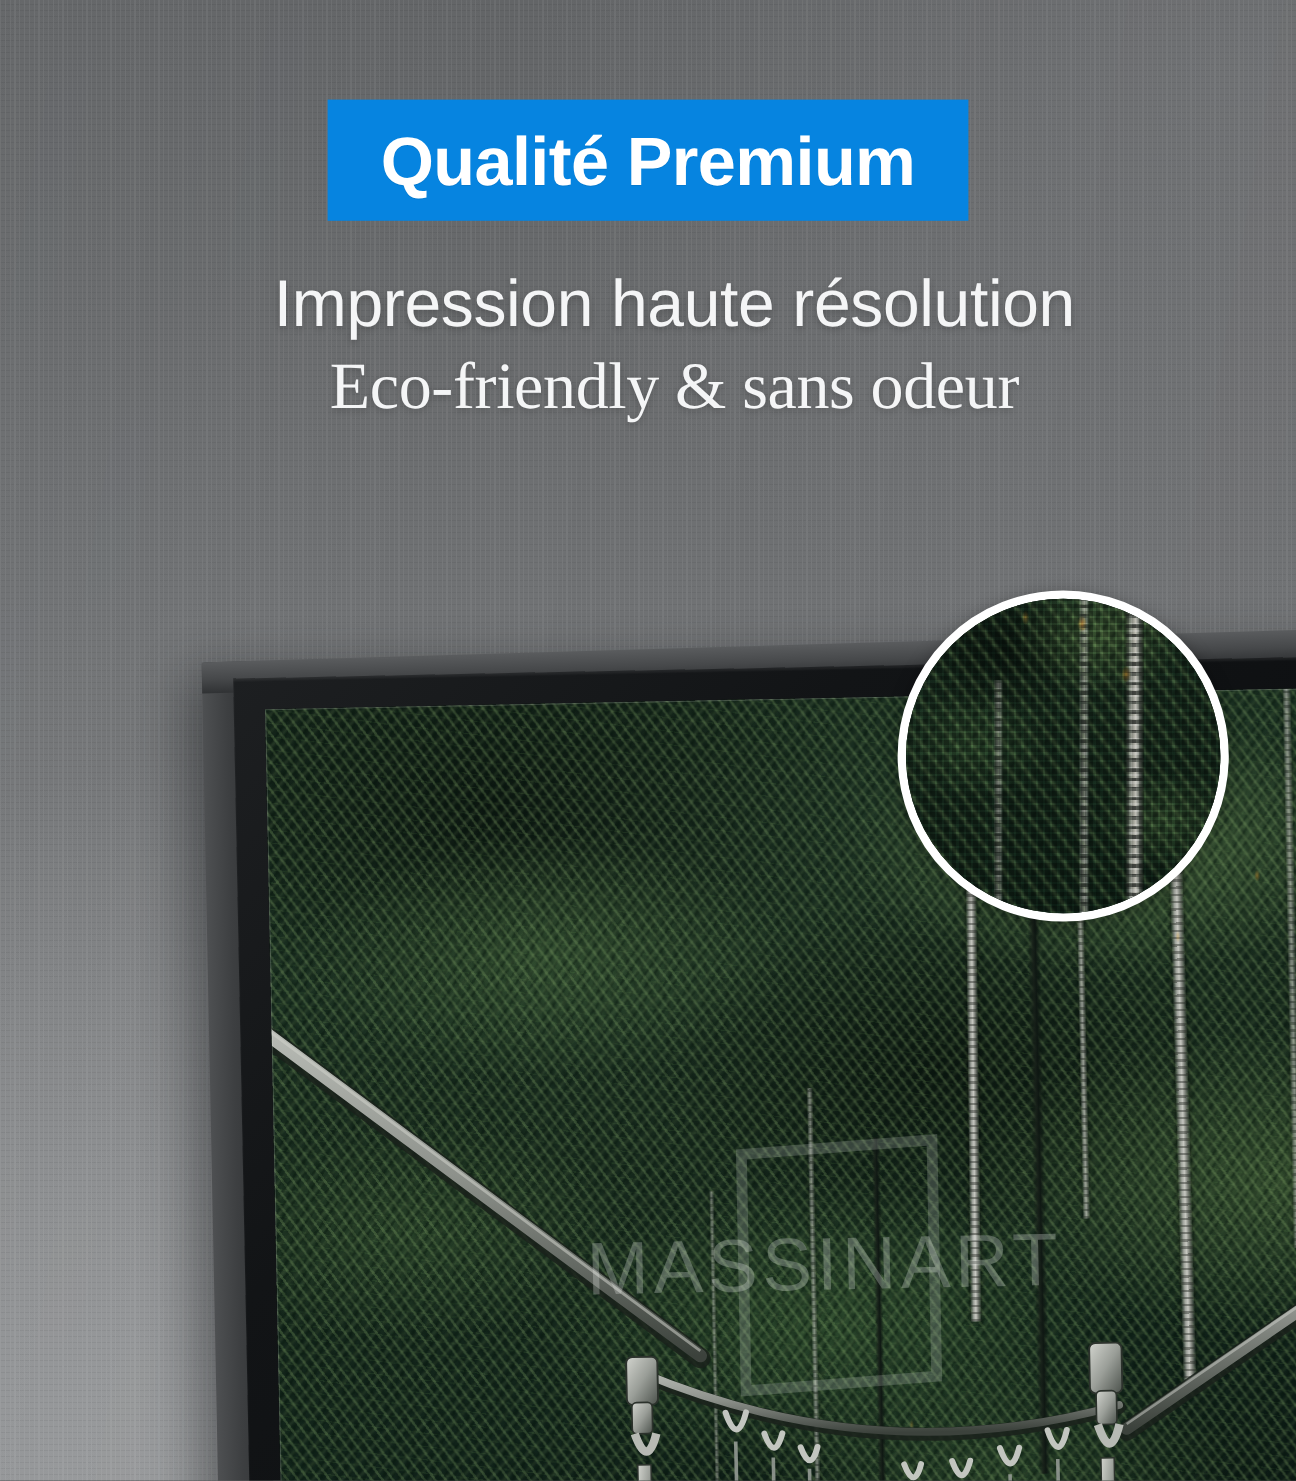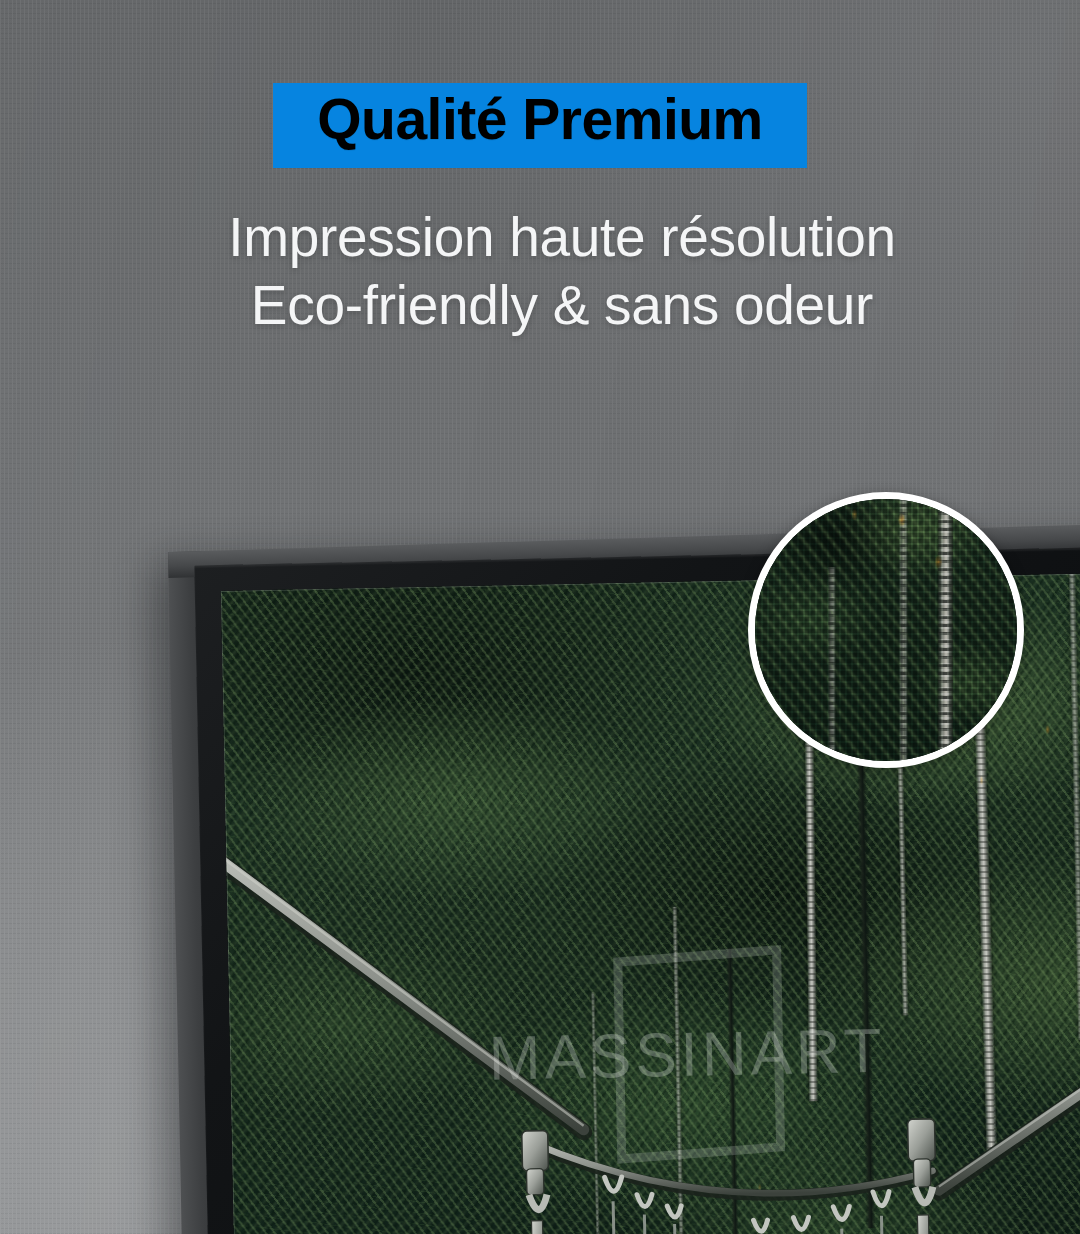--- a/index.html
+++ b/index.html
@@ -45,41 +45,41 @@
   
   .copy{
     position:absolute;
     left:0; top:0; width:1080px;
     text-align:center;
     z-index:40;
   }
   .badge{
     display:inline-block;
     margin-top:83px;
-    padding:8px 44px 20px 44px;
+    padding:24px 44px 20px 44px;
     background:#0684e0;
-    color:#000000;
+    color:#ffffff;
     font-size:57px;
     line-height:1;
     font-weight:700;
     letter-spacing:-0.5px;
     white-space:nowrap;
     text-shadow:0 1px 0 rgba(0,0,0,.08);
   }
   .tagline{
     margin-top:41px;
     color:#f4f5f6;
     font-size:55px;
     line-height:1.04;
     font-weight:300;
     letter-spacing:-.3px;
     text-shadow:0 2px 6px rgba(0,0,0,.22);
   }
   .tagline .line{ display:block; white-space:nowrap;margin-left:44px; }
-  .tagline .line + .line{ margin-top:11px; }
+  .tagline .line + .line{ margin-top:11px;font-family:Liberation Serif, serif; }
 
   
   .artwork-wrap{
     position:absolute;
     left:168px; top:552px;
     width:1010px; height:760px;
     z-index:10;
     transform:rotate(-1.15deg);
     transform-origin:left top;
   }

